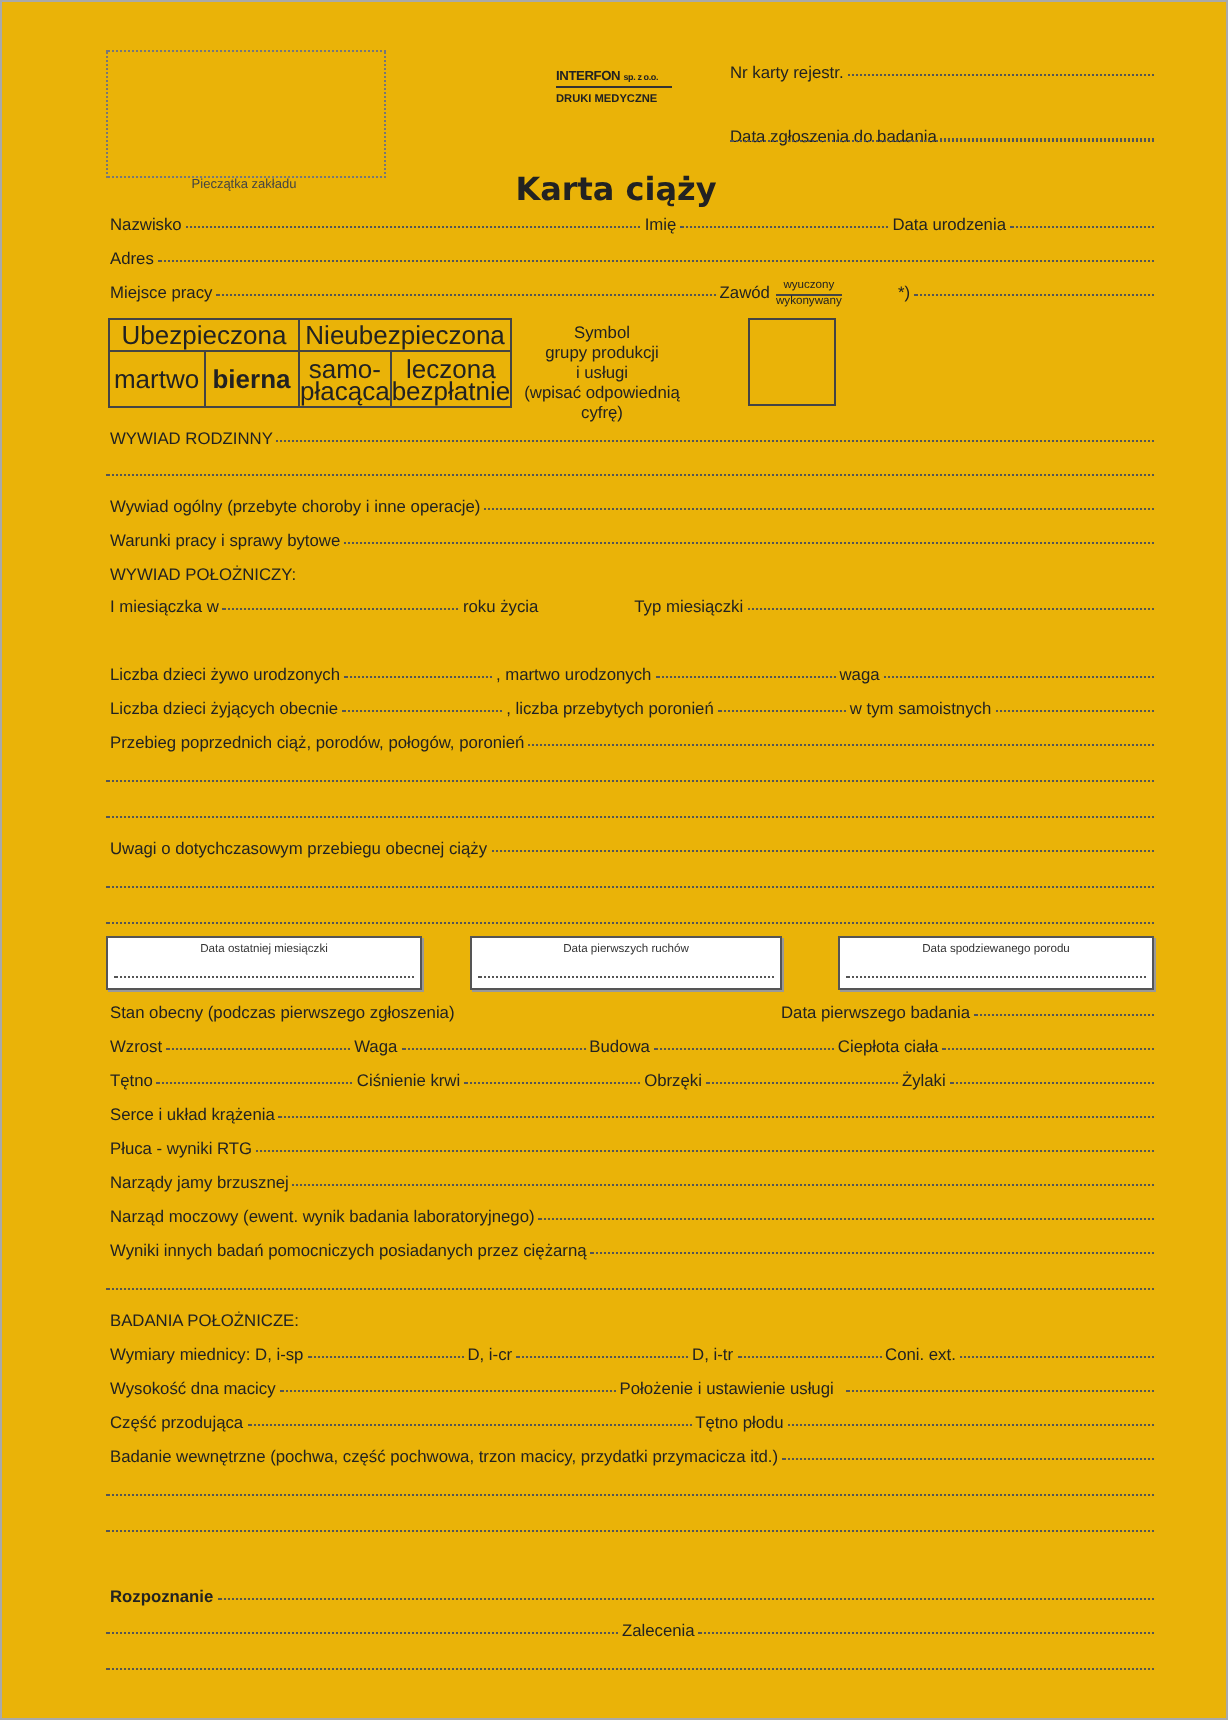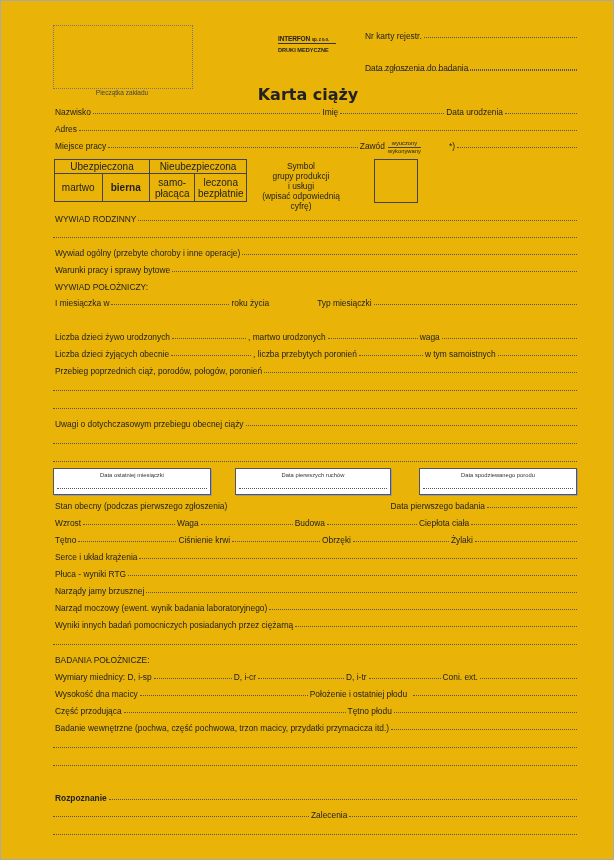--- a/index.html
+++ b/index.html
@@ -9,21 +9,21 @@
   .row{position:absolute;left:52px;width:524px;height:12px;display:flex;align-items:flex-end;font-size:8.4px;white-space:nowrap;}
   .row .lbl{flex:0 0 auto;padding:0 2px;}
   .row .dots{flex:1 1 auto;border-bottom:1px dotted #555;height:0;margin-bottom:3px;min-width:6px;}
   .row .fixed{flex:0 0 auto;border-bottom:1px dotted #555;height:0;margin-bottom:3px;}
   .stamp{left:52px;top:24px;width:138px;height:62px;border:1.5px dashed #777;border-style:dotted;}
   .stamp-lbl{left:52px;top:88px;width:138px;text-align:center;font-size:6.5px;color:#444;}
   .logo1{left:277px;top:34px;font-size:6.6px;font-weight:bold;letter-spacing:-0.2px;border-bottom:1px solid #333;padding-bottom:1px;width:58px;}
   .logo1 small{font-size:4.5px;font-weight:bold;}
   .logo2{left:277px;top:46px;font-size:5.6px;font-weight:bold;letter-spacing:0px;}
   .title{left:0;width:614px;top:84px;text-align:center;font-size:16px;font-weight:bold;font-family:"DejaVu Sans",sans-serif;}
-  table.ins{position:absolute;left:53px;top:158px;border-collapse:collapse;font-size:10px;border-radius:15px;}
+  table.ins{position:absolute;left:53px;top:158px;border-collapse:collapse;font-size:13px;border-radius:15px;}
   table.ins td{border:1px solid #444;text-align:center;padding:0;}
   .symbol{left:254px;top:160px;width:92px;text-align:center;font-size:8.4px;line-height:10px;}
   .symbox{left:373px;top:158px;width:42px;height:42px;border:1px solid #444;}
   .frac{position:absolute;left:387px;top:139px;font-size:5.8px;text-align:center;line-height:7px;}
   .frac .n{border-bottom:1px solid #444;padding:0 3px;}
   .datebox{position:absolute;top:467px;height:25px;border:1px solid #555;background:#fff;box-shadow:1px 1px 0 #999;}
   .datebox .cap{font-size:5.8px;text-align:center;margin-top:3px;color:#333;}
   .datebox .dl{position:absolute;left:3px;right:3px;bottom:5px;border-bottom:1px dotted #555;}
 </style>
 </head>
@@ -234,21 +234,21 @@
     <span class="lbl">D, i-cr</span>
       <span class="fixed" style="width:86px"></span>
     <span class="lbl">D, i-tr</span>
       <span class="fixed" style="width:72px"></span>
     <span class="lbl">Coni. ext.</span>
       <span class="dots"></span>
   </div>
   <div class="row" style="top:686px;">
     <span class="lbl">Wysokość dna macicy</span>
       <span class="fixed" style="width:168px"></span>
-    <span class="lbl">Położenie i ostatniej płodu</span>
+    <span class="lbl">Położenie i ustawienie usługi</span>
       <span class="dots" style="margin-left:4px"></span>
   </div>
   <div class="row" style="top:703px;">
     <span class="lbl">Część przodująca</span>
       <span class="fixed" style="width:222px"></span>
     <span class="lbl">Tętno płodu</span>
       <span class="dots"></span>
   </div>
   <div class="row" style="top:720px;">
     <span class="lbl">Badanie wewnętrzne (pochwa, część pochwowa, trzon macicy, przydatki przymacicza itd.)</span>

